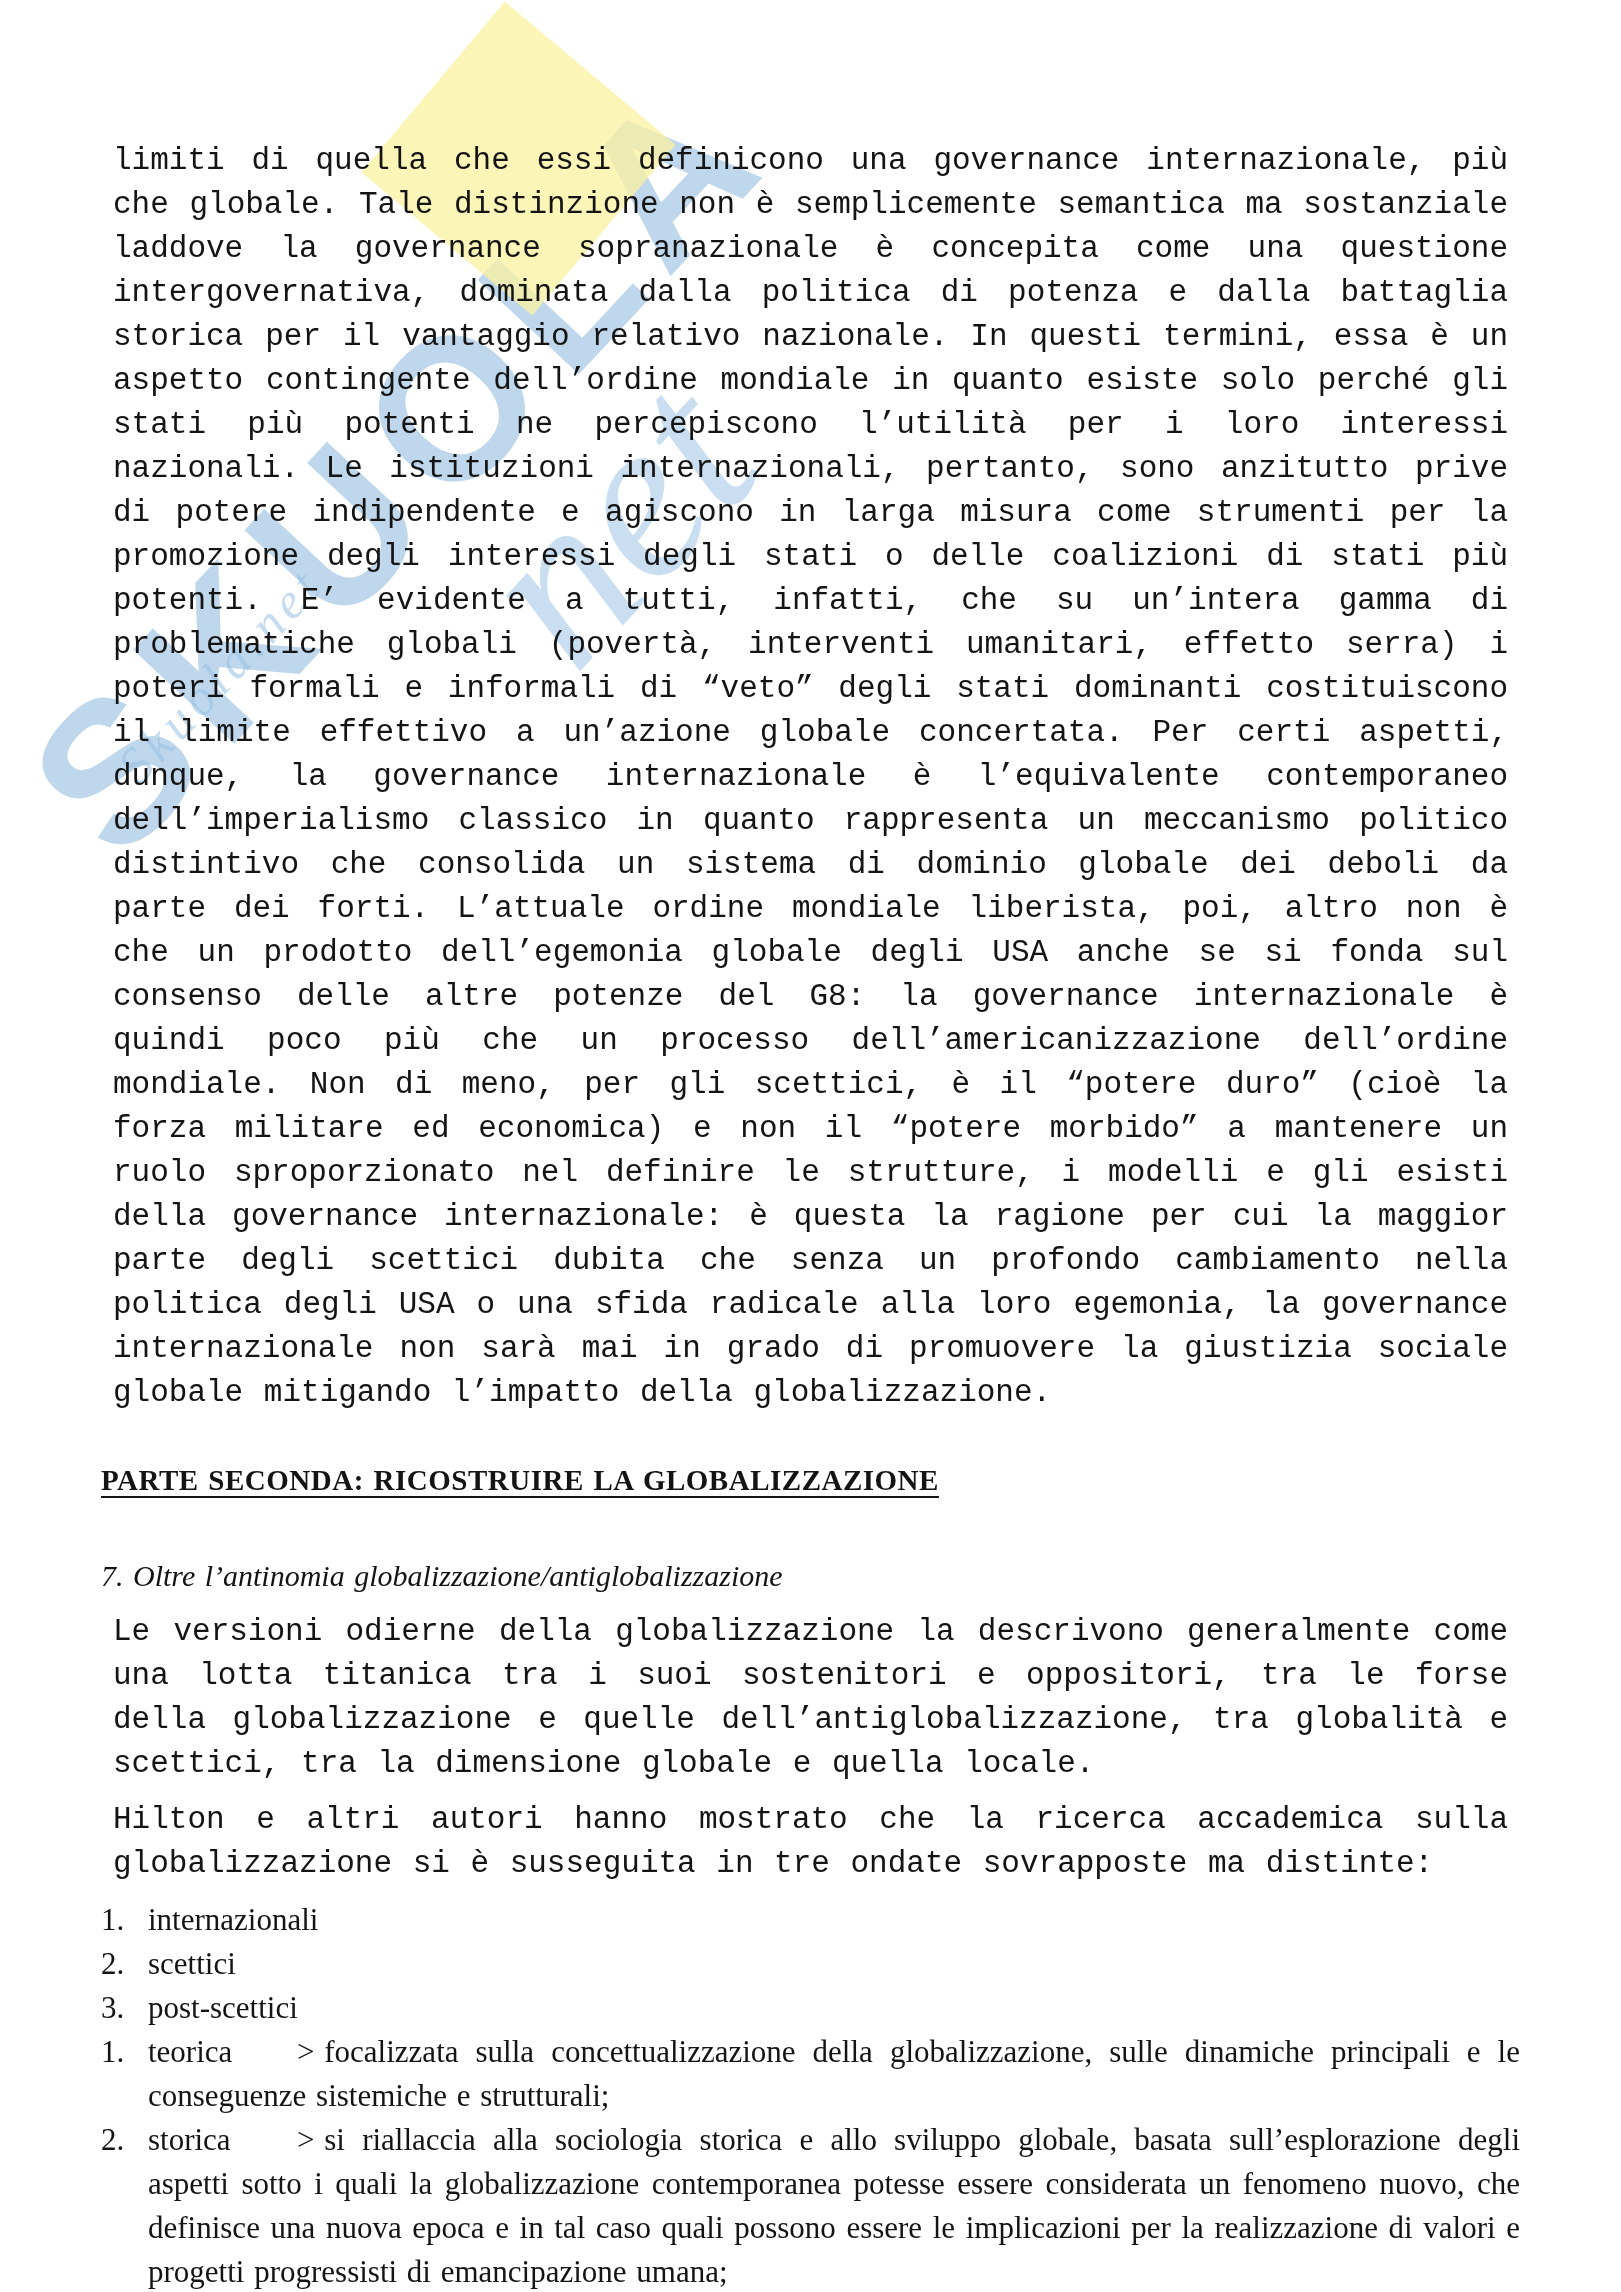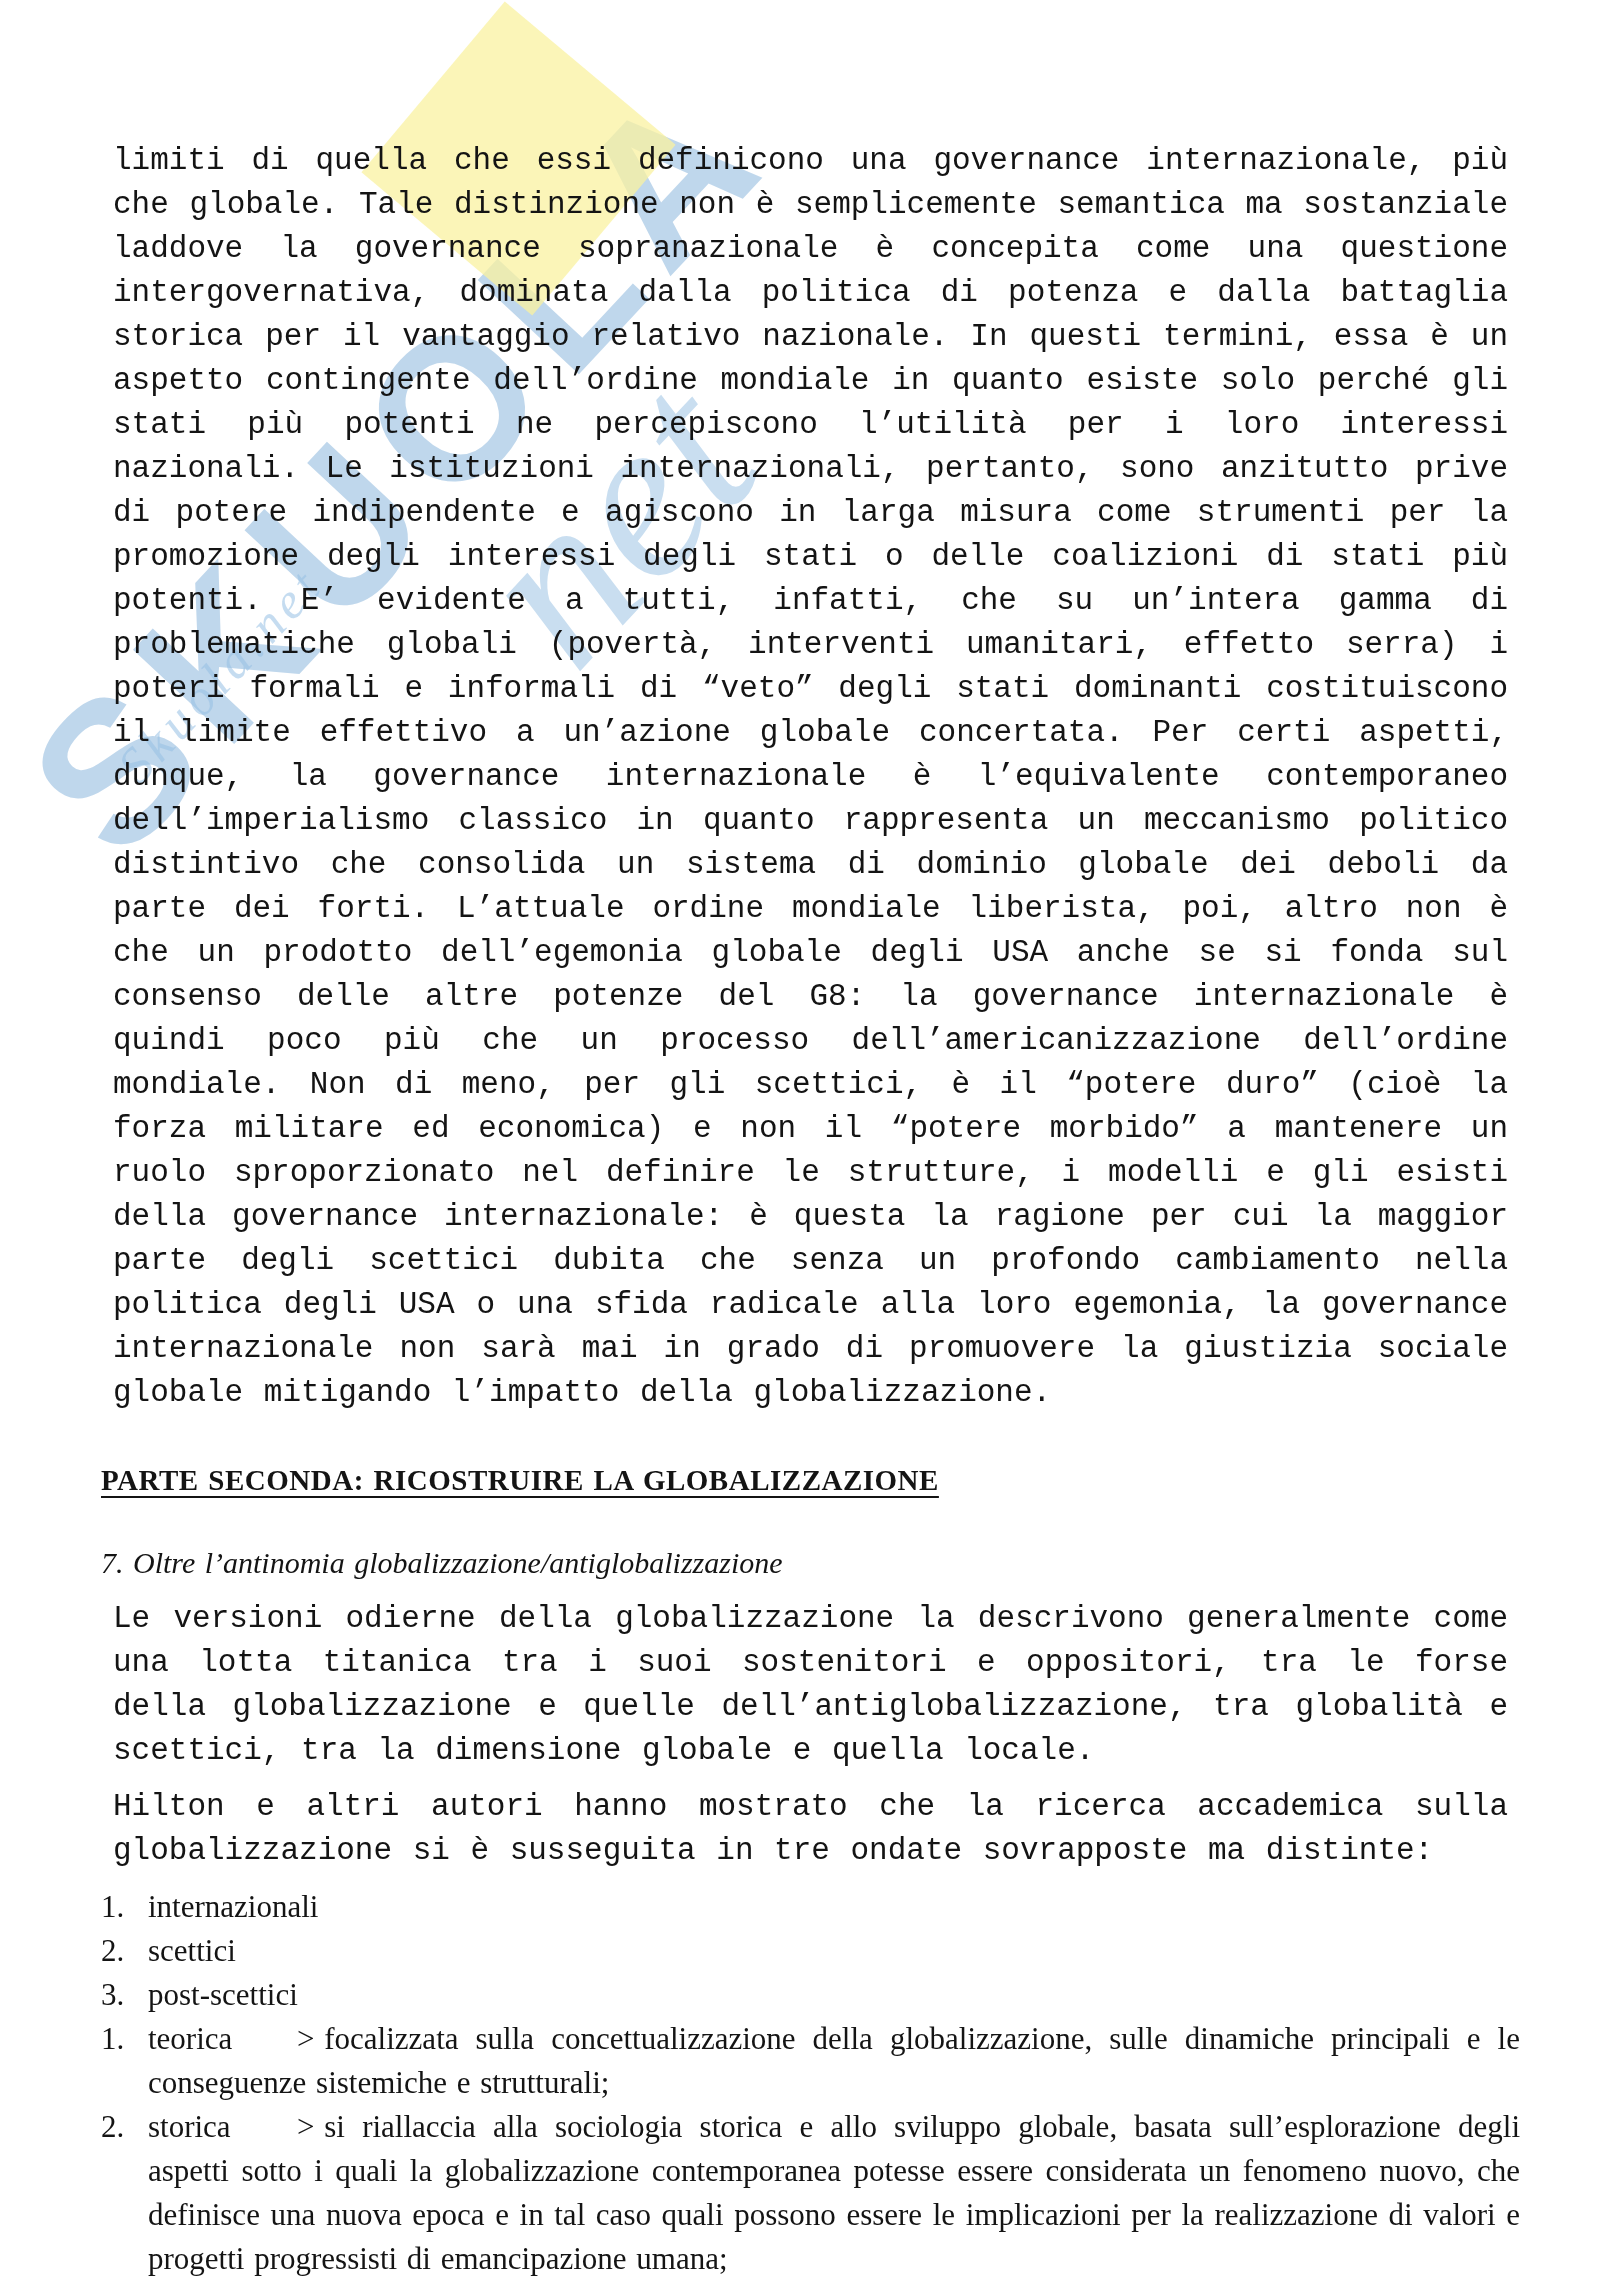--- a/index.html
+++ b/index.html
@@ -54,21 +54,21 @@
     word-spacing: 2px;
   }
   .content p { margin: 12px; text-align: justify; font-family: Liberation Mono, monospace; }
   .section-heading {
     margin-top: 43px;
     font-size: 29px; font-weight: bold; letter-spacing: 0.5px;
     text-decoration: underline;
     text-underline-offset: 5.9px;
   }
   .sub-heading {
-    margin-top: 39px;
+    margin-top: 52px;
     font-style: italic;
     font-size: 30px;
   }
   .after-sub { margin-top: 37px; }
 
   ol.simple-list { list-style:none; margin:0; padding:0; }
   ol.simple-list li { display:flex; }
   ol.simple-list .num { width: 47px; flex: 0 0 47px; }
 
   ol.typo-list { list-style:none; margin:0; padding:0; }

